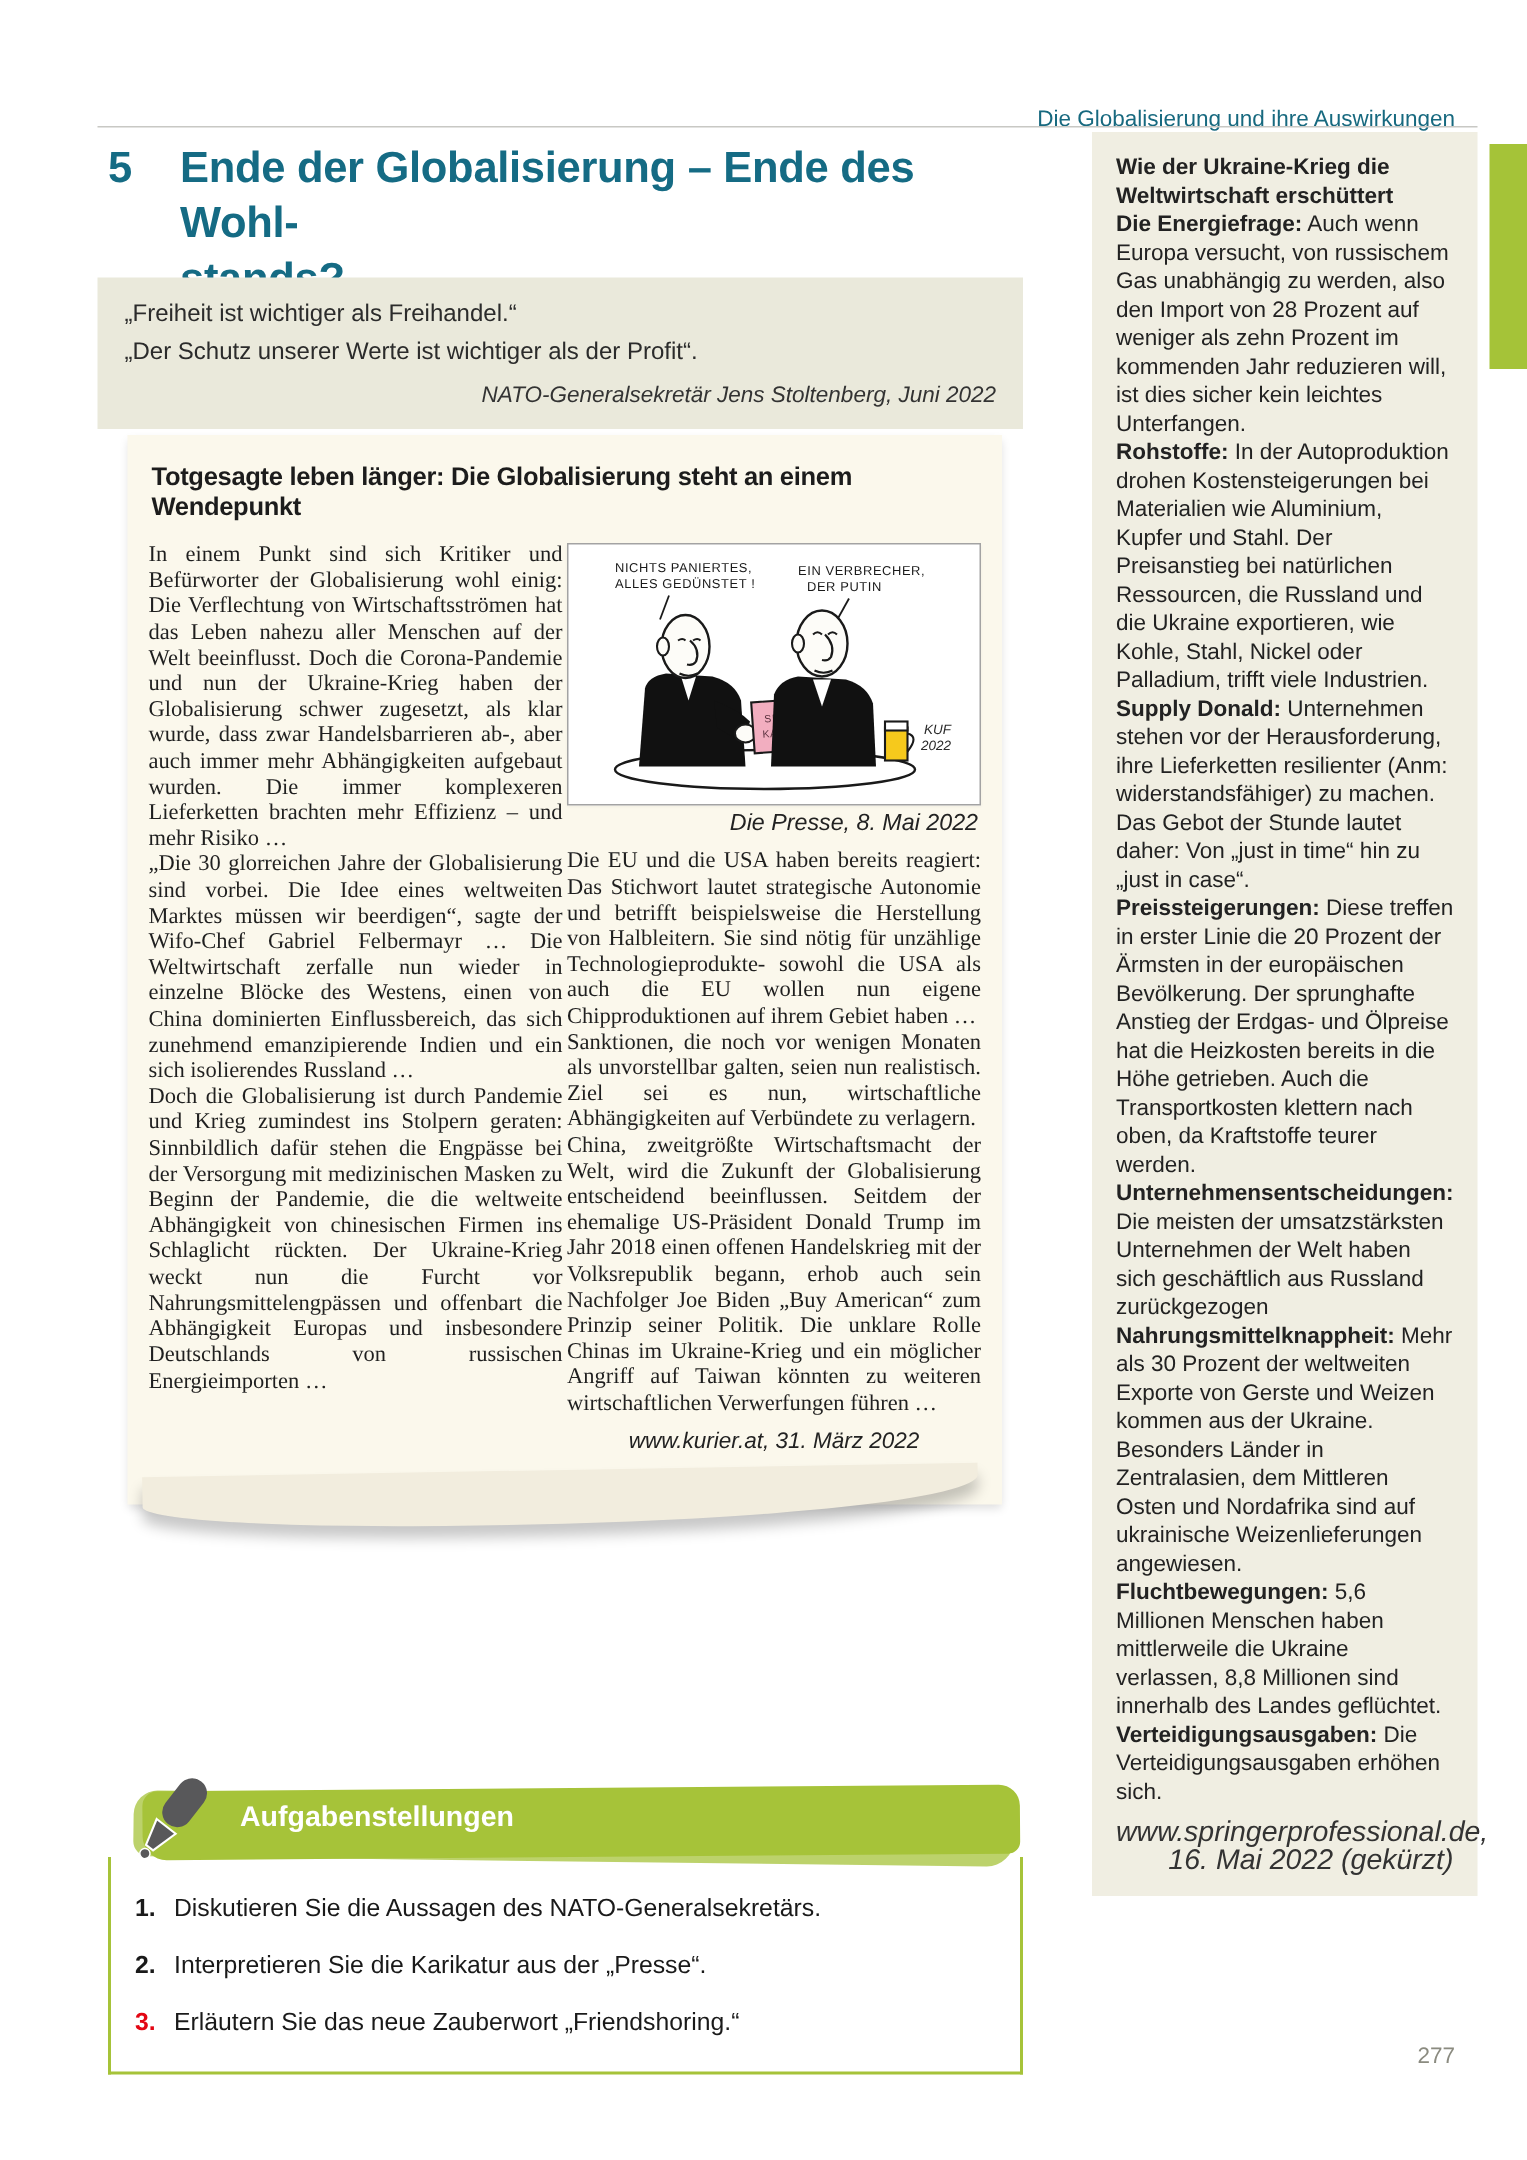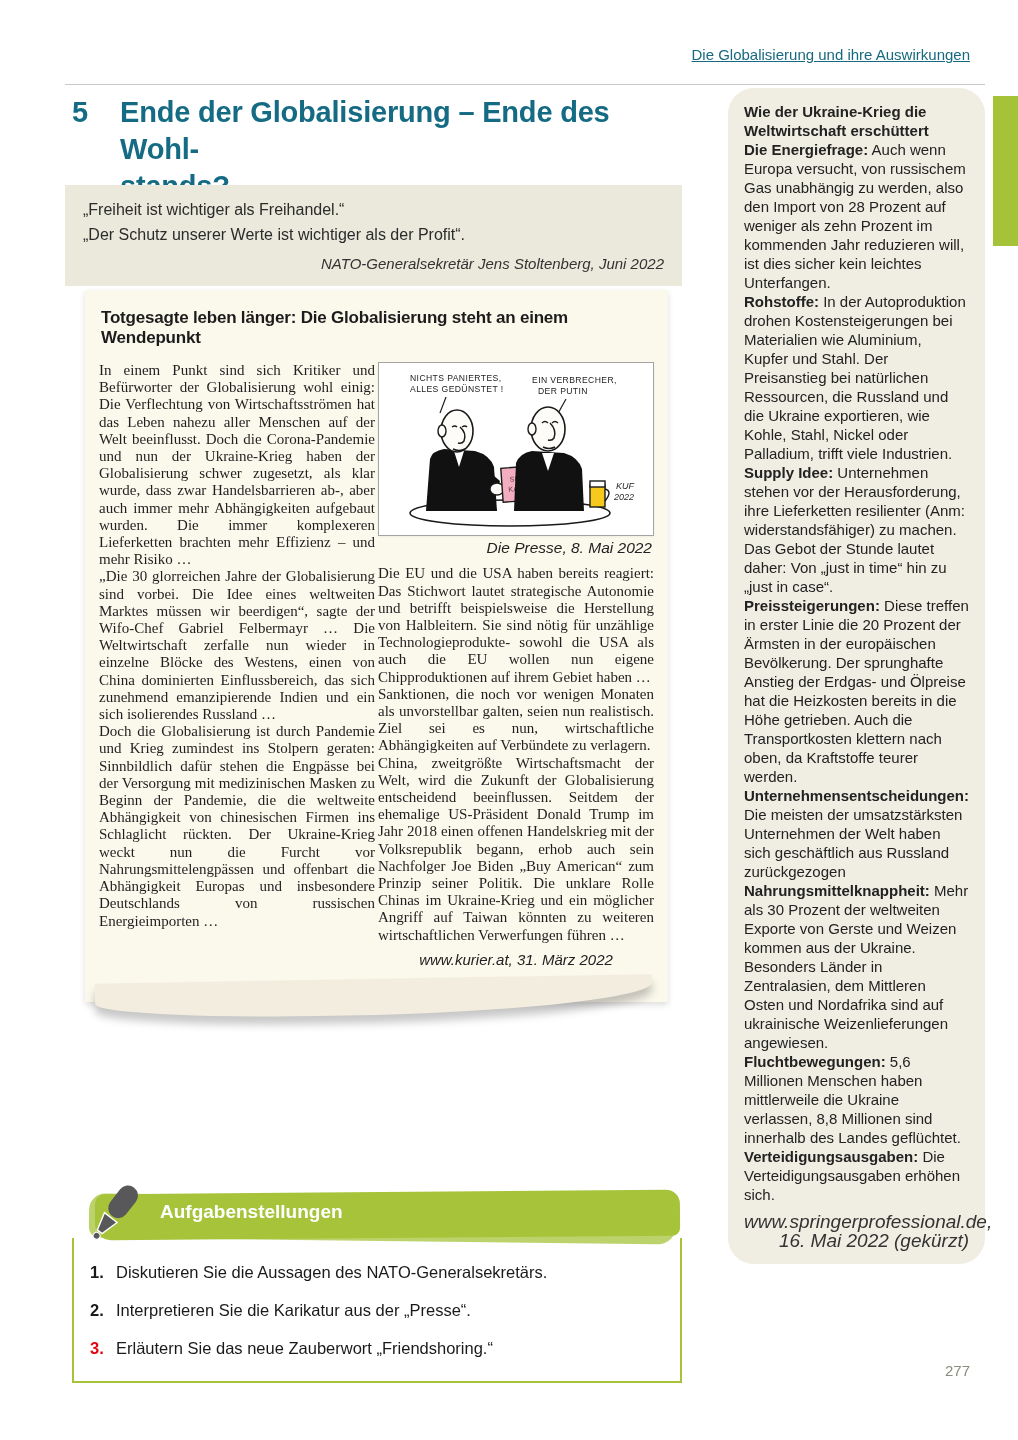--- a/index.html
+++ b/index.html
@@ -1,21 +1,21 @@
 <!DOCTYPE html>
 <html lang="de"><head>
 <meta charset="utf-8">
 <style>
   html,body{margin:0;padding:0;}
   body{
     width:1018px;height:1440px;position:relative;background:#ffffff;
     font-family:"Liberation Sans",sans-serif;color:#1a1a1a;overflow:hidden;
   }
   
-  .header-label{position:absolute;top:46px;right:48px;font-size:15px;color:#17697f;text-decoration:underline;}
+  .header-label{position:absolute;top:71px;right:48px;font-size:15px;color:#17697f;}
   .header-rule{position:absolute;top:84px;left:65px;width:920px;height:1px;background:#c8c8c4;}
   .chapter-tab{position:absolute;top:96px;right:0;width:25px;height:150px;background:#a5c338;}
 
   
   .chapter-title{position:absolute;top:94px;left:72px;width:620px;display:flex;
     color:#156b84;font-weight:bold;font-size:29px;line-height:37px;letter-spacing:-0.2px;}
   .ch-num{width:48px;flex:none;}
 
   
   .quote-box{position:absolute;top:185px;left:65px;width:617px;box-sizing:border-box;
@@ -34,21 +34,21 @@
     line-height:17.2px;text-align:justify;color:#1f1f1f;}
   .acol p{margin:0;}
   .cartoon-box{background:#ffffff;border:1px solid #a3a3a3;box-shadow:0 1px 2px rgba(0,0,0,0.05);}
   .cartoon-caption{font-family:"Liberation Sans",sans-serif;font-style:italic;text-align:right;
     font-size:15.5px;margin:3px 2px 9px;color:#222;}
   .article-source{font-family:"Liberation Sans",sans-serif;font-style:italic;text-align:center;
     font-size:15px;margin-top:7px;color:#222;}
 
   
   .sidebar{position:absolute;top:88px;left:728px;width:257px;box-sizing:border-box;
-    background:#f0eee2;padding:14px 16px 14px;font-size:15px;line-height:19px;color:#222;border-radius:26px;}
+    background:#f0eee2;padding:14px 16px 14px;font-size:15px;line-height:19px;color:#222;}
   .sidebar p{margin:0;}
   .sb-title{font-weight:bold;}
   .sb-source{text-align:right;font-style:italic;font-size:19px;margin-top:8px;color:#333;}
 
   
   .tasks-banner-wrap{position:absolute;top:1192px;left:95px;width:585px;height:46px;z-index:3;}
   .tasks-banner-bg{position:absolute;inset:0;background:#a6c339;border-radius:10px 14px 8px 16px;
     transform:rotate(-0.45deg);}
   .tasks-banner-bg2{position:absolute;left:-6px;right:4px;top:5px;bottom:-3px;background:#a6c339;
     opacity:0.75;border-radius:16px 8px 18px 10px;transform:rotate(0.7deg);}
@@ -155,21 +155,21 @@
       <p>China, zweitgrößte Wirtschaftsmacht der Welt, wird die Zukunft der Globalisierung entscheidend beeinflussen. Seitdem der ehemalige US-Präsident Donald Trump im Jahr 2018 einen offenen Handelskrieg mit der Volksrepublik begann, erhob auch sein Nachfolger Joe Biden „Buy American“ zum Prinzip seiner Politik. Die unklare Rolle Chinas im Ukraine-Krieg und ein möglicher Angriff auf Taiwan könnten zu weiteren wirtschaftlichen Verwerfungen führen …</p>
       <div class="article-source">www.kurier.at, 31. März 2022</div>
     </div>
   </div>
 </div>
 
 <div class="sidebar">
   <p class="sb-title">Wie der Ukraine-Krieg die Weltwirtschaft erschüttert</p>
   <p><b>Die Energiefrage:</b> <span>Auch wenn Europa versucht, von russischem Gas unabhängig zu werden, also den Import von 28 Prozent auf weniger als zehn Prozent im kommenden Jahr reduzieren will, ist dies sicher kein leichtes Unterfangen.</span></p>
   <p><b>Rohstoffe:</b> <span>In der Autoproduktion drohen Kostensteigerungen bei Materialien wie Aluminium, Kupfer und Stahl. Der Preisanstieg bei natürlichen Ressourcen, die Russland und die Ukraine exportieren, wie Kohle, Stahl, Nickel oder Palladium, trifft viele Industrien.</span></p>
-  <p><b>Supply Idee:</b> <span>Unternehmen stehen vor der Herausforderung, ihre Lieferketten resilienter (Anm: widerstandsfähiger) zu machen. Das Gebot der Stunde lautet daher: Von „just in time“ hin zu „just in case“.</span></p>
+  <p><b>Supply Donald:</b> <span>Unternehmen stehen vor der Herausforderung, ihre Lieferketten resilienter (Anm: widerstandsfähiger) zu machen. Das Gebot der Stunde lautet daher: Von „just in time“ hin zu „just in case“.</span></p>
   <p><b>Preissteigerungen:</b> <span>Diese treffen in erster Linie die 20 Prozent der Ärmsten in der europäischen Bevölkerung.  Der sprunghafte Anstieg der Erdgas- und Ölpreise hat die Heizkosten bereits in die Höhe getrieben. Auch die Transportkosten klettern nach oben, da Kraftstoffe teurer werden.</span></p>
   <p><b>Unternehmensentscheidungen:</b> <span>Die meisten der umsatzstärksten Unternehmen der Welt haben sich geschäftlich aus Russland zurückgezogen</span></p>
   <p><b>Nahrungsmittelknappheit:</b> <span>Mehr als 30 Prozent der weltweiten Exporte von Gerste und Weizen kommen aus der Ukraine. Besonders Länder in Zentralasien, dem Mittleren Osten und Nordafrika sind auf ukrainische Weizenlieferungen angewiesen.</span></p>
   <p><b>Fluchtbewegungen:</b> <span>5,6 Millionen Menschen haben mittlerweile die Ukraine verlassen, 8,8 Millionen sind innerhalb des Landes geflüchtet.</span></p>
   <p><b>Verteidigungsausgaben:</b> <span>Die Verteidigungsausgaben erhöhen sich.</span></p>
   <div class="sb-source">
     <div>www.springerprofessional.de,</div>
     <div>16. Mai 2022 (gekürzt)</div>
   </div>
 </div>

